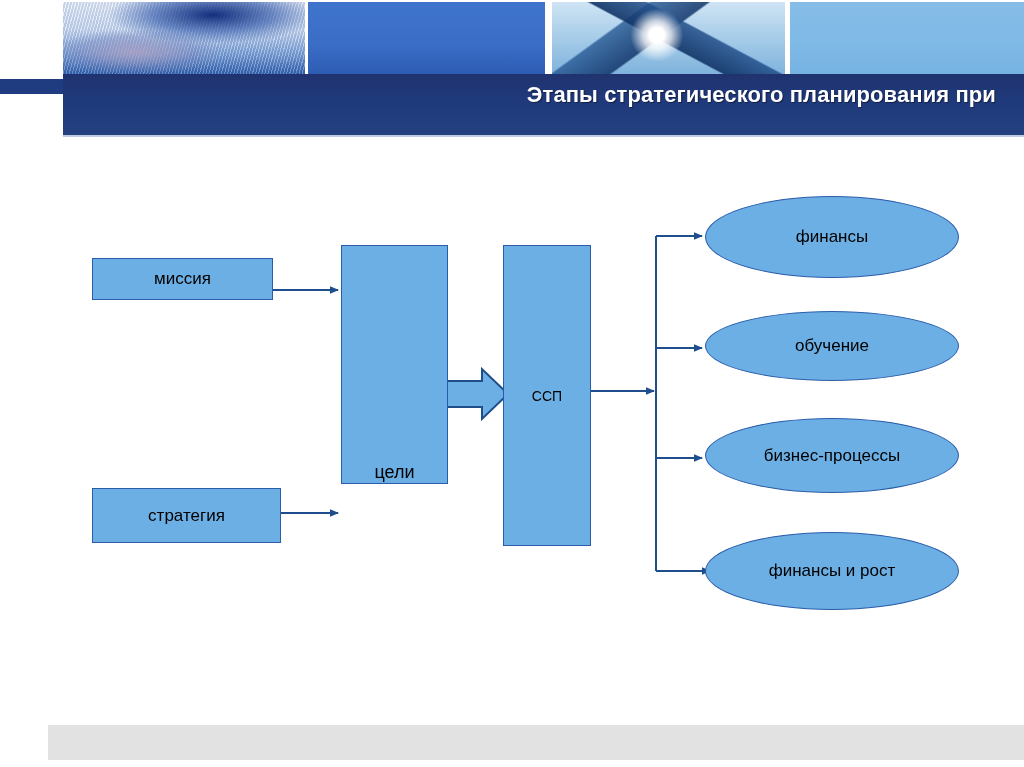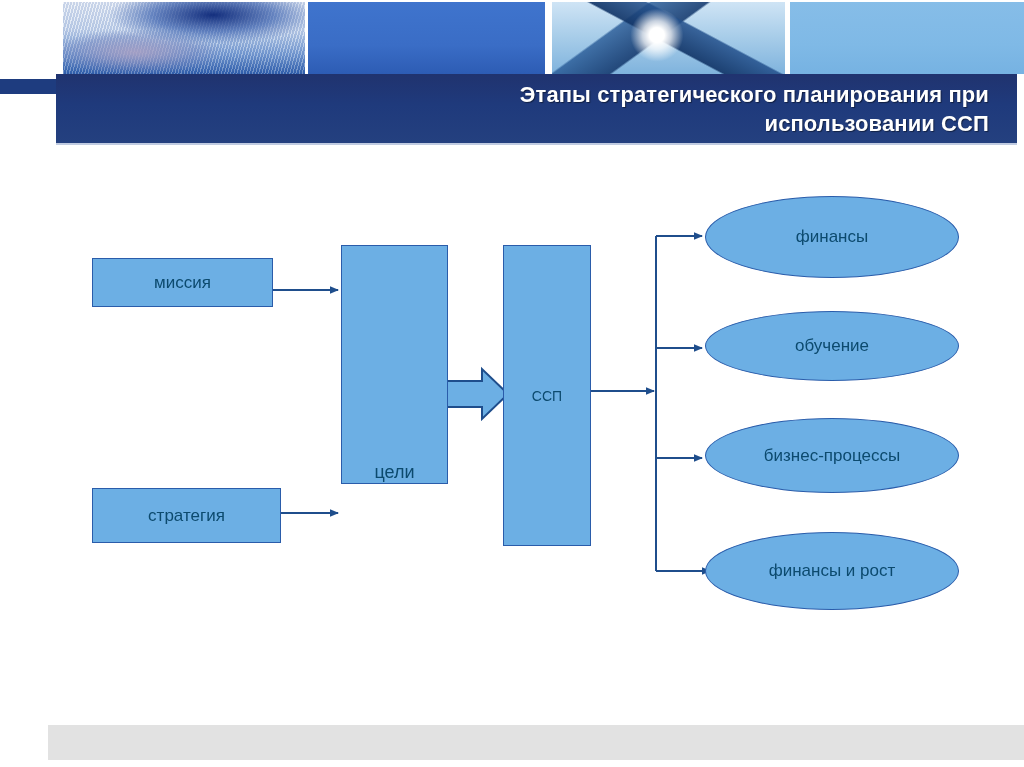--- a/index.html
+++ b/index.html
@@ -66,24 +66,24 @@
   .title-thin-bar {
     position: absolute;
     left: 0;
     top: 79px;
     width: 64px;
     height: 15px;
     background: #1e3c7f;
   }
   .title-block {
     position: absolute;
-    left: 56px;
+    left: 63px;
     top: 74px;
     width: 961px;
-    height: 69px;
+    height: 61px;
     background: linear-gradient(180deg, #20336f 0%, #1f3a7c 45%, #24407f 100%);
     box-shadow: 0 2px 0 rgba(140,160,200,0.55);
   }
   .title-text {
     position: absolute;
     right: 28px;
     top: 6px;
     width: 900px;
     text-align: right;
     color: #ffffff;
@@ -101,31 +101,31 @@
     top: 0;
     width: 1024px;
     height: 767px;
   }
 
   .node {
     position: absolute;
     box-sizing: border-box;
     background: #6cafe4;
     border: 1.5px solid #2a5caa;
-    color: #0c4a6e;
+    color: #000000;
     font-size: 17px;
     display: flex;
     align-items: center;
     justify-content: center;
     text-align: center;
   }
   .node.rect { border-radius: 0; }
   .node.oval { border-radius: 50%; }
 
-  .box-mission   { left: 92px;  top: 258px; width: 181px; height: 49px; }
+  .box-mission   { left: 92px;  top: 258px; width: 181px; height: 42px; }
   .box-strategy  { left: 92px;  top: 488px; width: 189px; height: 55px; text-align: center; }
   .box-goals     { left: 341px; top: 245px; width: 107px; height: 239px; font-size: 18px; align-items: flex-end; }
   .box-bsc       { left: 503px; top: 245px; width: 88px;  height: 301px; font-size: 14px; }
 
   .oval-finance   { left: 705px; top: 196px; width: 254px; height: 82px; }
   .oval-clients   { left: 705px; top: 311px; width: 254px; height: 70px; }
   .oval-processes { left: 705px; top: 418px; width: 254px; height: 75px; }
   .oval-learning  { left: 705px; top: 532px; width: 254px; height: 78px; }
 
   .svg-layer {
@@ -166,21 +166,20 @@
     <div class="banner-img img-solid"></div>
     <div class="banner-img img-sky"></div>
     <div class="banner-img img-light"></div>
   </div>
 
   <div class="title-thin-bar"></div>
 
   <div class="title-block">
     <div class="title-text">
       <span>Этапы стратегического планирования при</span><br>
-      <span>использовании ССП</span>
     </div>
   </div>
 
   <div class="diagram">
 
     <svg class="svg-layer" viewBox="0 0 1024 767" width="1024" height="767" xmlns="http://www.w3.org/2000/svg">
       <defs>
         <marker id="ah" markerWidth="9" markerHeight="9" refX="8" refY="4.5" orient="auto" markerUnits="userSpaceOnUse">
           <path d="M0,0.8 L9,4.5 L0,8.2 z" fill="#1f4e8c"></path>
         </marker>

